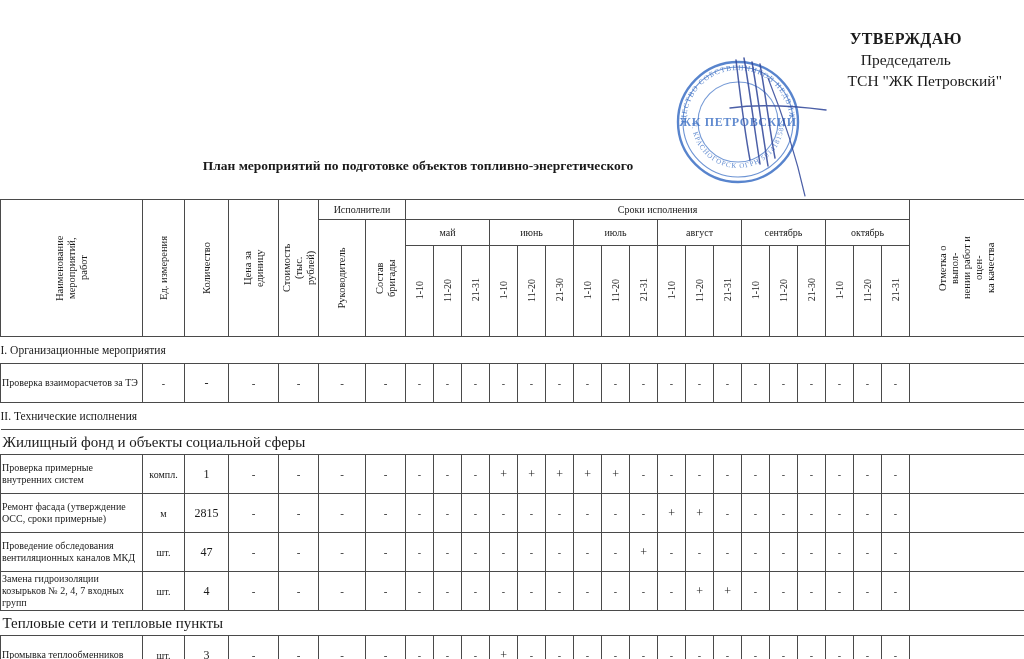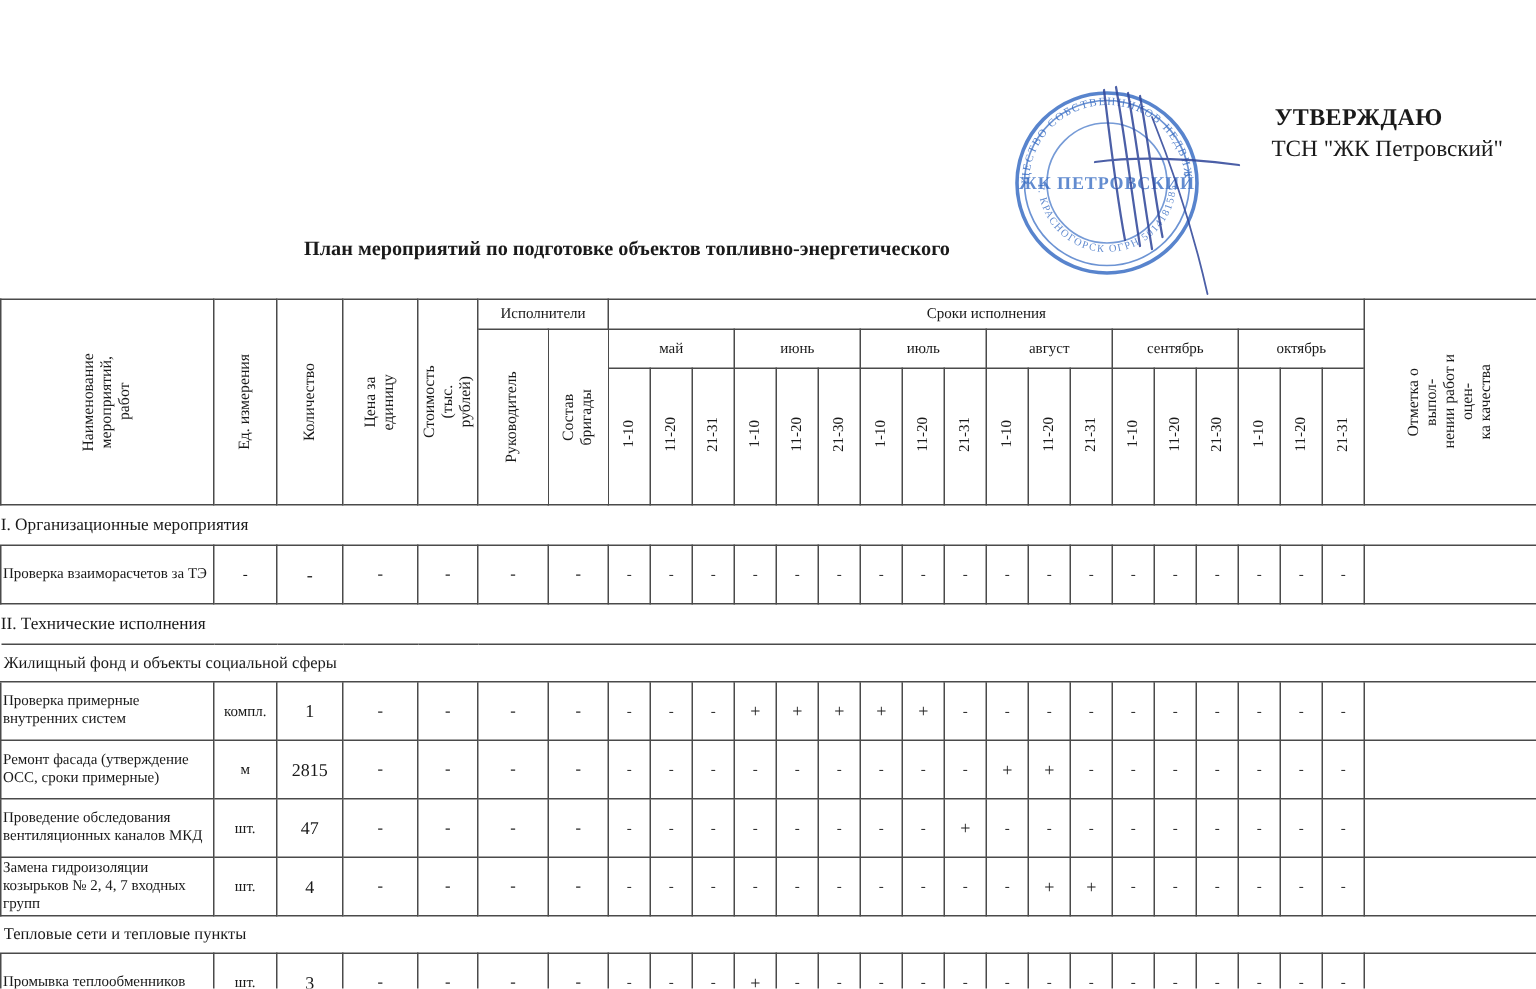--- a/index.html
+++ b/index.html
@@ -6,21 +6,21 @@
   body{
     width:1024px;height:659px;background:#ffffff;overflow:hidden;
     font-family:"Liberation Serif","DejaVu Serif",serif;
     color:#1a1a1a;position:relative;
   }
 
   
   .approval{position:absolute;top:28px;right:22px;text-align:left;z-index:5;}
   .approval .ln{font-size:15.5px;line-height:21px;white-space:nowrap;}
   .approval .ln.bold{font-weight:bold;font-size:16px;letter-spacing:.3px;}
-  .ap-r1{text-align:center;padding-right:38px;margin-top:40px;}
+  .ap-r1{text-align:center;padding-right:38px;}
   .ap-r4{text-align:right;}
 
   
   .stamp{position:absolute;left:668px;top:52px;width:140px;height:140px;z-index:4;pointer-events:none;}
   .sig{position:absolute;left:700px;top:48px;width:160px;height:150px;z-index:6;pointer-events:none;}
 
   
   .doc-title{position:absolute;top:156px;left:0;width:836px;text-align:center;z-index:3;}
   .doc-title div{font-weight:bold;font-size:13.5px;line-height:19px;}
 
@@ -51,41 +51,42 @@
     font-size:10px;display:inline-block;line-height:11px;
   }
 
   
   tr.section td{
     height:26px;border-left:none;border-right:none;
     font-size:11.5px;text-align:left;
   }
   tr.subsection td{
     height:24px;border-left:none;border-right:none;
-    font-size:11px;text-align:left;padding-left:2px;
+    font-size:15px;text-align:left;padding-left:2px;
   }
 
   
   tr.drow td{height:38px;}
   tr.drow td.name{
     text-align:left;font-size:10px;line-height:12px;
     padding:0 2px 0 1px;
   }
   tr.drow td.unit{font-size:10px;line-height:11px;}
   tr.drow td.qty{font-size:12px;}
   tr.drow td.cell{font-size:11px;}
   td.hl{background:#faf27f;}
   .plus{font-size:12px;}
   .dash{font-size:10px;color:#333;}
 </style>
 </head>
 <body>
 
 <div class="approval">
   <div class="ln bold ap-r1">УТВЕРЖДАЮ</div>
+  <div class="ln ap-r1">Председатель</div>
   <div class="ln">ТСН "ЖК Петровский"</div>
 </div>
 
 <svg class="stamp" viewBox="0 0 140 140">
   <defs>
     <path id="arcTop" d="M 18,70 A 52,52 0 0 1 122,70"></path>
     <path id="arcBot" d="M 24,70 A 46,46 0 0 0 116,70"></path>
   </defs>
   <circle cx="70" cy="70" r="60" fill="none" stroke="#3b6fc4" stroke-width="2.4" opacity=".85"></circle>
   <circle cx="70" cy="70" r="55" fill="none" stroke="#3b6fc4" stroke-width="1.1" opacity=".75"></circle>

